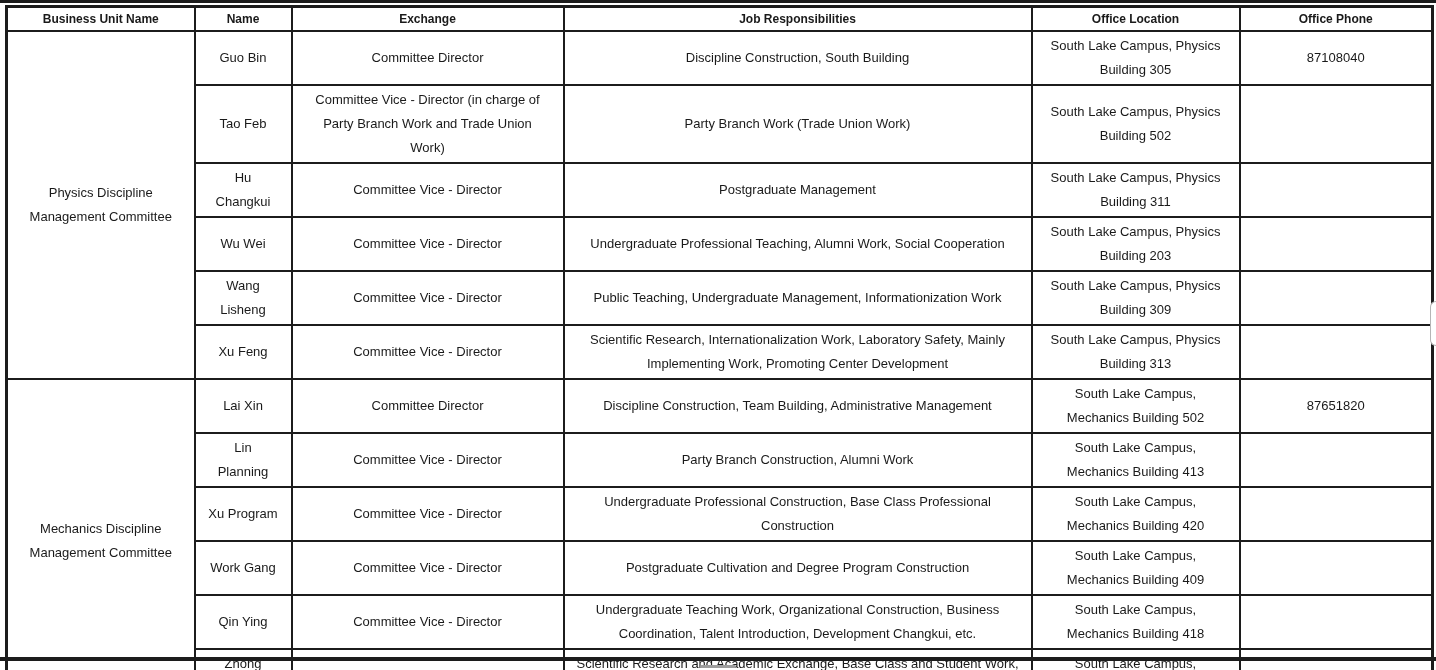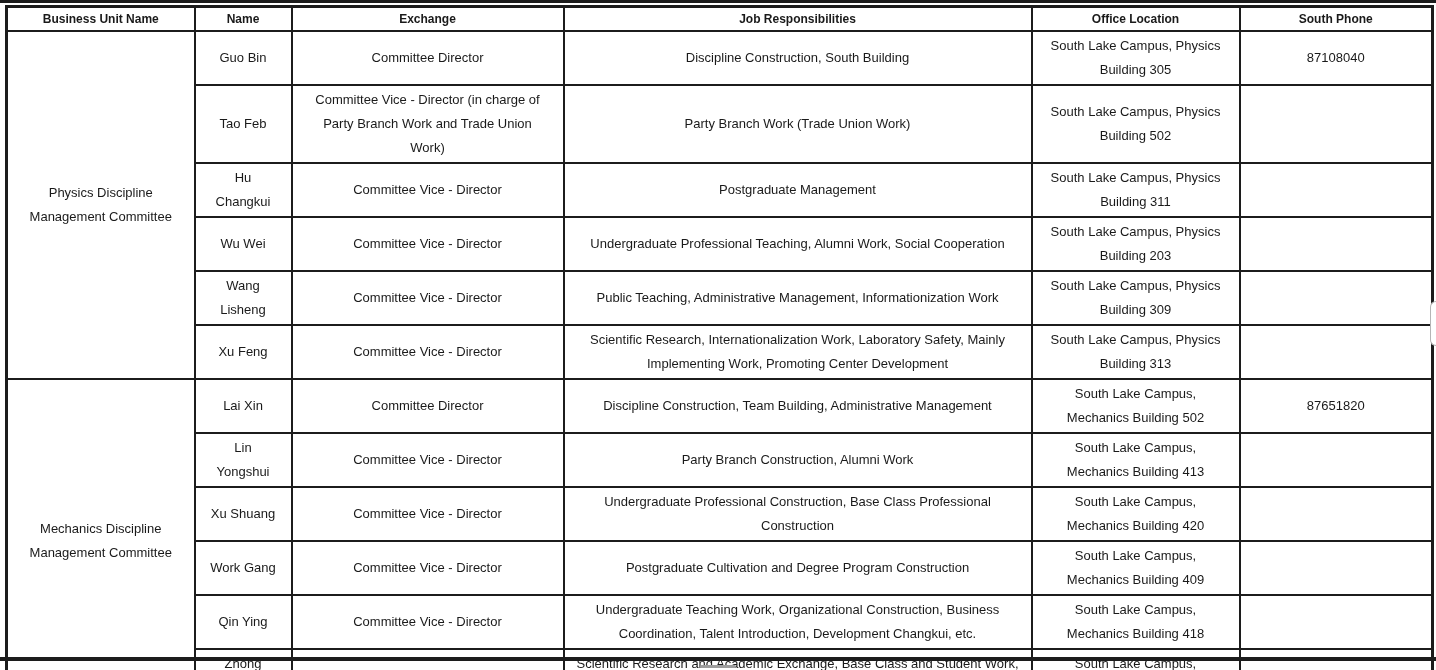--- a/index.html
+++ b/index.html
@@ -96,21 +96,21 @@
       <col class="c-loc">
       <col class="c-phone">
   </colgroup>
   <thead>
     <tr id="header-row">
         <th>Business Unit Name</th>
         <th>Name</th>
         <th>Exchange</th>
         <th>Job Responsibilities</th>
         <th>Office Location</th>
-        <th>South Phone</th>
+        <th>Office Phone</th>
       </tr>
   </thead>
   <tbody id="table-body">
       <tr>
         <td rowspan="6">Physics Discipline
 Management Committee</td>
         <td>Guo Bin</td>
         <td>Committee Director</td>
         <td>Discipline Construction, South Building</td>
         <td>South Lake Campus, Physics
@@ -141,21 +141,21 @@
         <td>Committee Vice - Director</td>
         <td>Undergraduate Professional Teaching, Alumni Work, Social Cooperation</td>
         <td>South Lake Campus, Physics
 Building 203</td>
         <td></td>
       </tr>
       <tr>
         <td>Wang
 Lisheng</td>
         <td>Committee Vice - Director</td>
-        <td>Public Teaching, Administrative Management, Informationization Work</td>
+        <td>Public Teaching, Undergraduate Management, Informationization Work</td>
         <td>South Lake Campus, Physics
 Building 309</td>
         <td></td>
       </tr>
       <tr>
         <td>Xu Feng</td>
         <td>Committee Vice - Director</td>
         <td>Scientific Research, Internationalization Work, Laboratory Safety, Mainly
 Implementing Work, Promoting Center Development</td>
         <td>South Lake Campus, Physics
@@ -167,29 +167,29 @@
 Management Committee</td>
         <td>Lai Xin</td>
         <td>Committee Director</td>
         <td>Discipline Construction, Team Building, Administrative Management</td>
         <td>South Lake Campus,
 Mechanics Building 502</td>
         <td>87651820</td>
       </tr>
       <tr>
         <td>Lin
-Yongshui</td>
+Planning</td>
         <td>Committee Vice - Director</td>
         <td>Party Branch Construction, Alumni Work</td>
         <td>South Lake Campus,
 Mechanics Building 413</td>
         <td></td>
       </tr>
       <tr>
-        <td>Xu Shuang</td>
+        <td>Xu Program</td>
         <td>Committee Vice - Director</td>
         <td>Undergraduate Professional Construction, Base Class Professional
 Construction</td>
         <td>South Lake Campus,
 Mechanics Building 420</td>
         <td></td>
       </tr>
       <tr>
         <td>Work Gang</td>
         <td>Committee Vice - Director</td>

